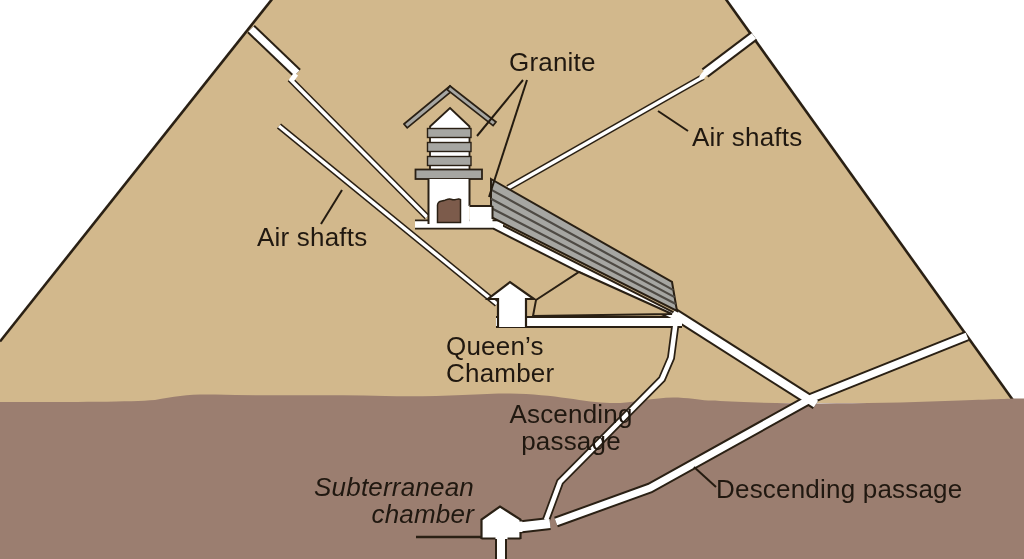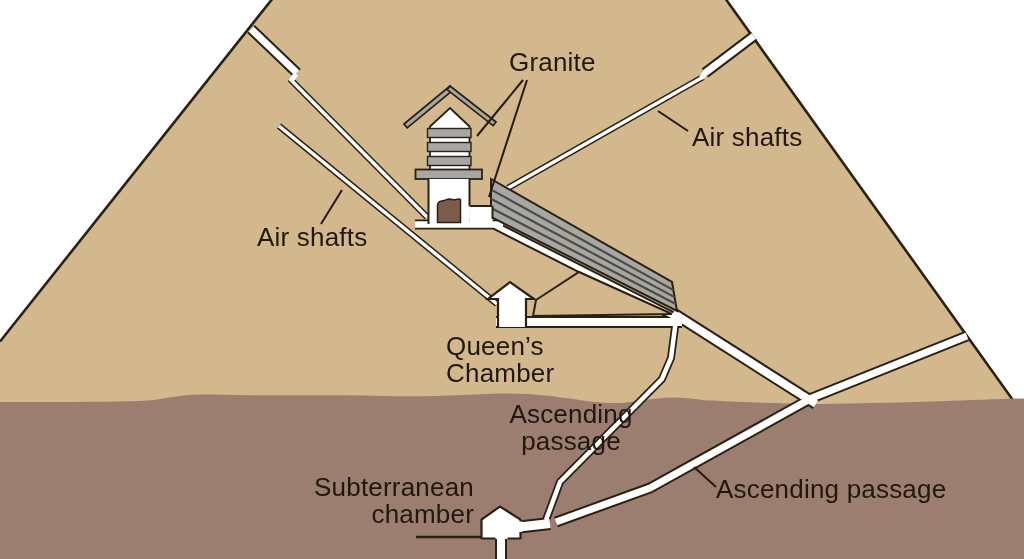--- a/index.html
+++ b/index.html
@@ -139,20 +139,20 @@
   <div class="lbl" style="left:446px;top:333px;">
     <div>Queen’s</div>
     <div>Chamber</div>
   </div>
 
   <div class="lbl center" style="left:500px;top:401px;width:142px;">
     <div>Ascending</div>
     <div>passage</div>
   </div>
 
-  <div class="lbl right" style="left:274px;top:474px;width:200px;">
+  <div class="lbl right" style="left:274px;top:474px;width:200px;font-style:italic;">
     <div>Subterranean</div>
     <div>chamber</div>
   </div>
 
-  <div class="lbl" style="left:716px;top:476px;">Ascending passage</div>
+  <div class="lbl" style="left:716px;top:476px;">Descending passage</div>
 
 </div>
 
 </body></html>

